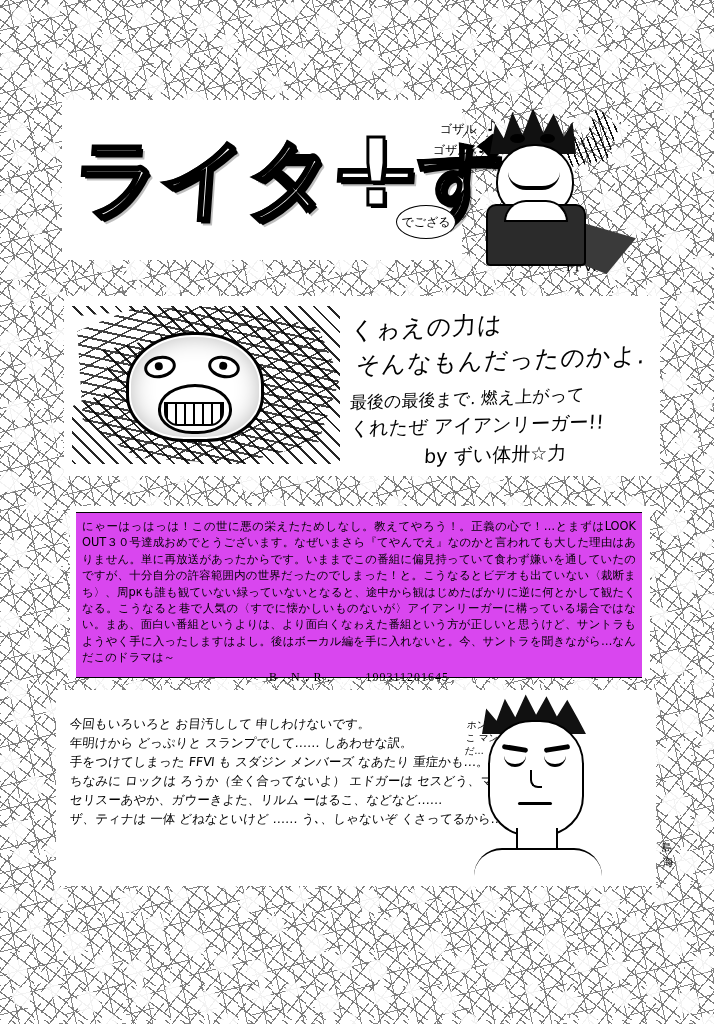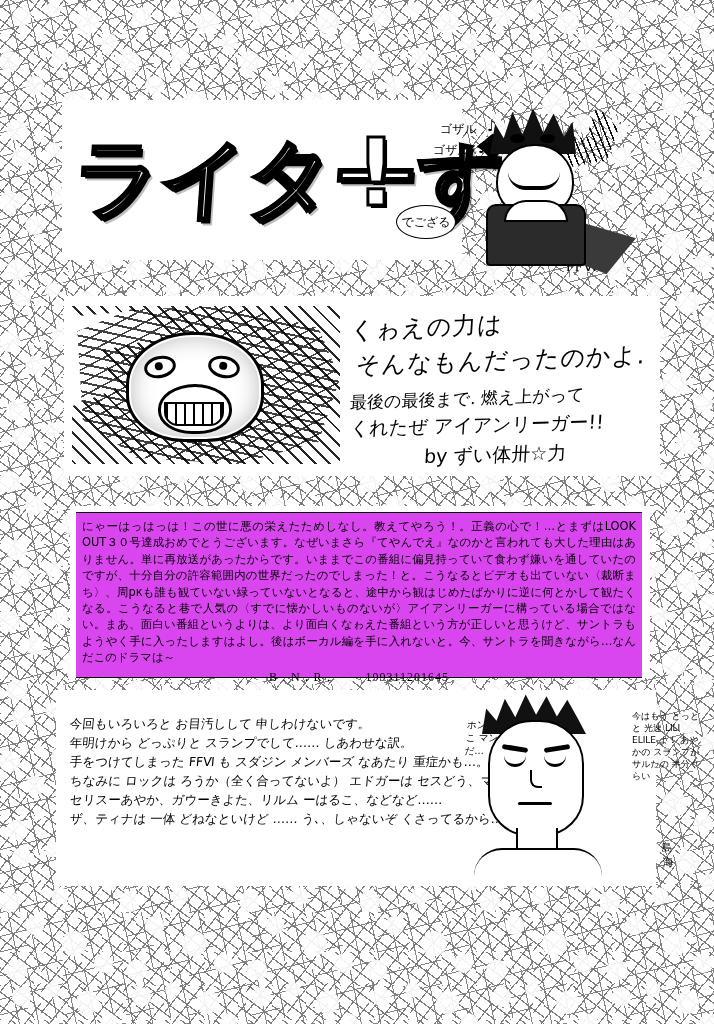--- a/index.html
+++ b/index.html
@@ -548,21 +548,20 @@
   <div id="bottom-area">
     <div id="bottom-lines">
       <div>今回もいろいろと お目汚しして 申しわけないです。</div>
       <div>年明けから どっぷりと スランプでして…… しあわせな訳。</div>
       <div>手をつけてしまった FFⅥ も スダジン メンバーズ なあたり 重症かも…。</div>
       <div>ちなみに ロックは ろうか（全く合ってないよ） エドガーは セスどう、マッシュ ズキー</div>
       <div>セリスーあやか、ガウーきよた、リルム ーはるこ、などなど……</div>
       <div>ザ、ティナは 一体 どねなといけど …… う､、しゃないぞ くさってるから…… 私… 。</div>
     </div>
     <div id="bottom-note">ホント エクスデスのこうこ マンガも 描きたいのだ…</div>
-    <div id="side-note">今はもう とっとと 光速 LILI ELILE よ！ あやかの スランプが サルたの 半分ぐらい</div>
     <div id="signature">島海</div>
   </div>
 
   <div id="portrait">
     <div class="p-hair"></div>
     <div class="p-face"></div>
     <div class="p-brow l"></div>
     <div class="p-brow r"></div>
     <div class="p-eye l"></div>
     <div class="p-eye r"></div>

